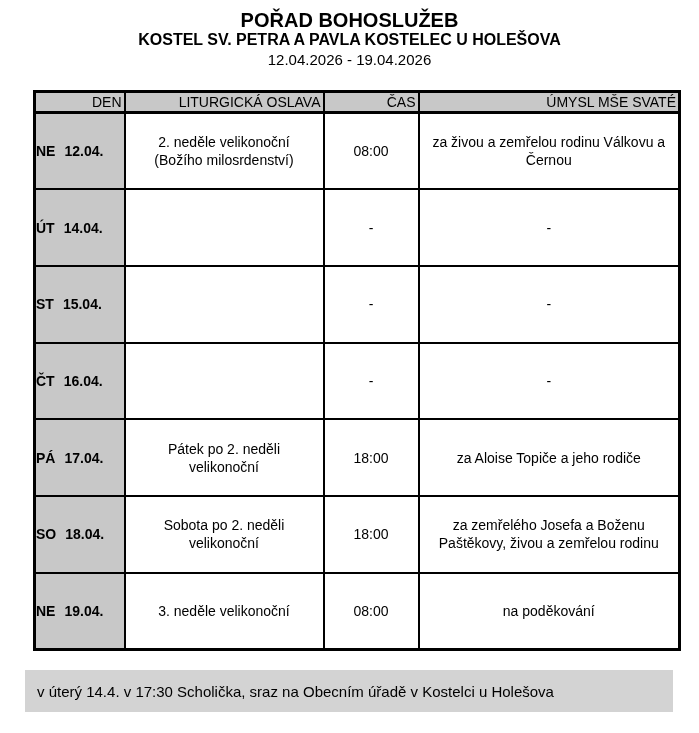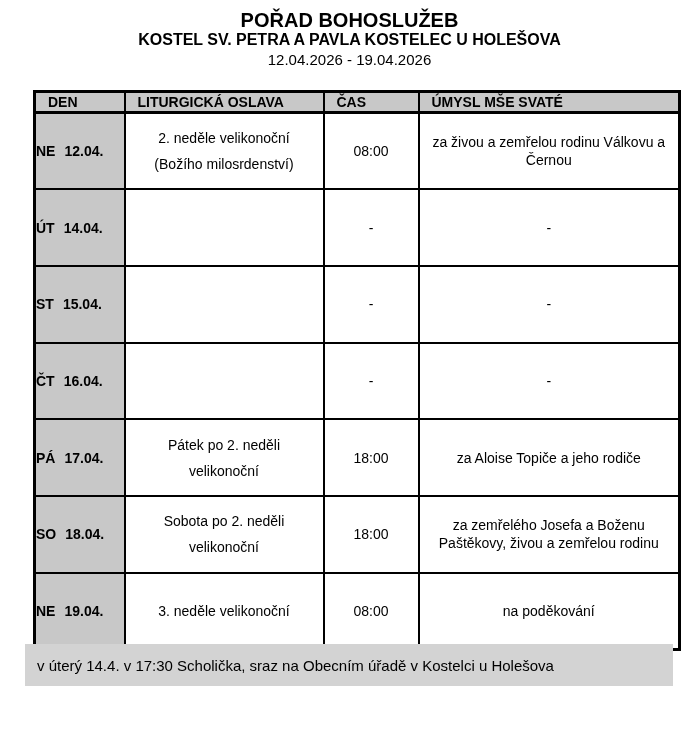--- a/index.html
+++ b/index.html
@@ -55,54 +55,54 @@
   }
   table.schedule th,
   table.schedule td {
     border: 2px solid var(--border-black);
     font-size: 14px;
     vertical-align: middle;
   }
   table.schedule thead tr { height: 21px; }
   table.schedule thead th {
     background: var(--cell-gray);
-    font-weight: bold;
-    text-align: left;
+    font-weight: normal;
+    text-align: right;
     border-bottom: 3px solid var(--border-black);
-    padding: 1px 12px;
+    padding: 1px 2px;
   }
   table.schedule tbody tr { height: 67px; }
   td.day-cell {
     background: var(--cell-gray);
     font-weight: bold;
     text-align: left;
     padding-left: 0;
     white-space: nowrap;
   }
   td.day-cell .day-abbr { margin-right: 9px; }
   td.feast-cell {
     text-align: center;
     padding: 2px 16px;
-    line-height: 26px;
+    line-height: 18px;
   }
   td.time-cell {
     text-align: center;
     padding: 2px;
   }
   td.intention-cell {
     text-align: center;
     padding: 2px 10px;
     line-height: 18px;
   }
 
   
   .footer-note {
     position: absolute;
     left: 25px;
-    top: 644px;
+    top: 670px;
     width: 648px;
     height: 42px;
     background: var(--footer-gray);
     display: flex;
     align-items: center;
     font-size: 15px;
     padding-left: 12px;
   }
 </style>
 </head>

